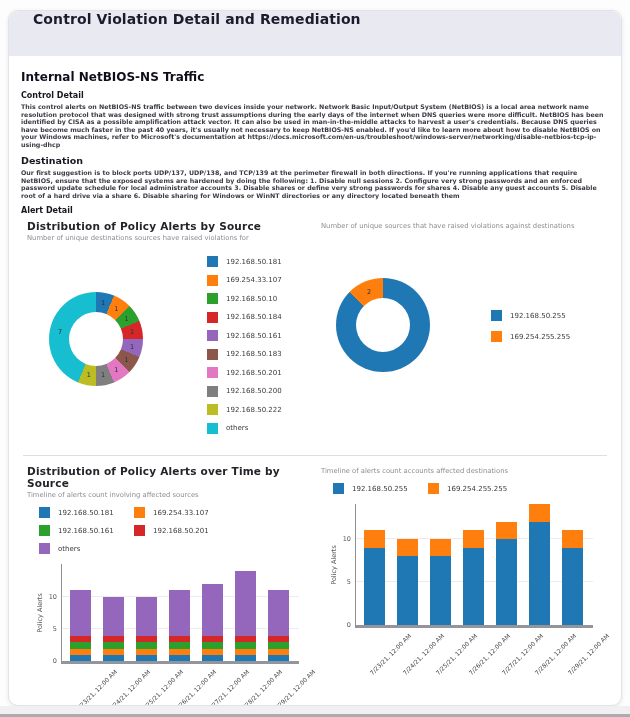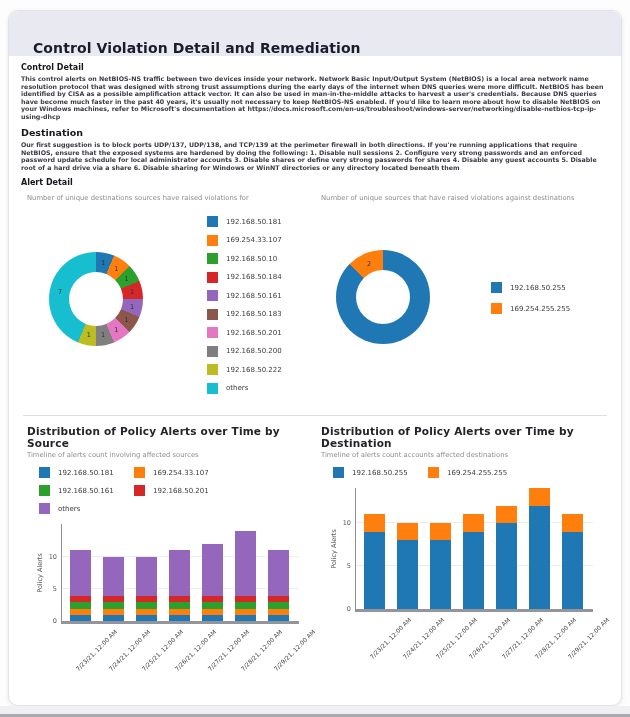--- a/index.html
+++ b/index.html
@@ -1,20 +1,20 @@
 <!DOCTYPE html>
 <html><head>
 <meta charset="utf-8">
 <style>
   * { box-sizing: border-box; margin: 0; padding: 0; }
   html,body { width: 630px; height: 717px; }
   body { font-family: "DejaVu Sans", "Liberation Sans", sans-serif; background: #fdfdfe; position: relative; overflow: hidden; }
   .page-bottom-strip { position: absolute; left: 0; top: 706px; width: 630px; height: 11px; background: #f0f0f2; border-bottom: 3px solid #ababaf; }
   .card { position: absolute; left: 8px; top: 10px; width: 614px; height: 696px; background: #ffffff; border: 1px solid #e3e3e7; border-radius: 10px; box-shadow: 0 1px 4px rgba(40,40,60,.10); overflow: hidden; }
-  .card-header { height: 45px; background: #e9eaf1; border-radius: 9px 9px 0 0; display: flex; align-items: flex-end; padding-left: 24px; }
+  .card-header { height: 45px; background: #e9eaf1; border-radius: 9px 9px 0 0; display: flex; align-items: flex-start; padding-left: 24px; }
   .card-header h1 { font-size: 14px; font-weight: bold; color: #1b1b2d; letter-spacing: .1px; }
   .card-body { padding: 0 12px; }
   .h-control { margin-top: 14px; font-size: 12px; font-weight: bold; color: #0f0f1c; }
   .h-small { margin-top: 7px; font-size: 8px; font-weight: bold; color: #16161f; }
   .h-rem { font-size: 9.5px; }
   .body-text { margin-top: 3px; font-size: 6.3px; line-height: 1.2; font-weight: 600; color: #3b3b45; }
   .chart-row { display: flex; margin-top: 5px; }
   .chart-col { width: 50%; position: relative; padding: 0 4px 0 6px; }
   .chart-title { font-size: 10.5px; font-weight: bold; color: #232329; letter-spacing: .2px; }
   .chart-sub { font-size: 6.8px; color: #8d8d93; margin-top: 2px; }
@@ -46,31 +46,33 @@
   .xl-anchor span { position: absolute; right: 0; top: 0; white-space: nowrap; font-size: 6px; color: #44444a; transform-origin: 100% 0; transform: rotate(-45deg); }
 </style>
 </head>
 <body>
 
 <div class="card">
   <div class="card-header">
     <h1>Control Violation Detail and Remediation</h1>
   </div>
   <div class="card-body">
+    <h2 class="h-control">Internal NetBIOS-NS Traffic</h2>
 
     <h3 class="h-small">Control Detail</h3>
     <p class="body-text">This control alerts on NetBIOS-NS traffic between two devices inside your network. Network Basic Input/Output System (NetBIOS) is a local area network name resolution protocol that was designed with strong trust assumptions during the early days of the internet when DNS queries were more difficult. NetBIOS has been identified by CISA as a possible amplification attack vector. It can also be used in man-in-the-middle attacks to harvest a user's credentials. Because DNS queries have become much faster in the past 40 years, it's usually not necessary to keep NetBIOS-NS enabled. If you'd like to learn more about how to disable NetBIOS on your Windows machines, refer to Microsoft's documentation at https://docs.microsoft.com/en-us/troubleshoot/windows-server/networking/disable-netbios-tcp-ip-using-dhcp</p>
 
     <h3 class="h-small h-rem">Destination</h3>
     <p class="body-text">Our first suggestion is to block ports UDP/137, UDP/138, and TCP/139 at the perimeter firewall in both directions. If you're running applications that require NetBIOS, ensure that the exposed systems are hardened by doing the following: 1. Disable null sessions 2. Configure very strong passwords and an enforced password update schedule for local administrator accounts 3. Disable shares or define very strong passwords for shares 4. Disable any guest accounts 5. Disable root of a hard drive via a share 6. Disable sharing for Windows or WinNT directories or any directory located beneath them</p>
 
     <h3 class="h-small">Alert Detail</h3>
 
     <div class="chart-row">
       <section class="chart-col pie1">
+        <h4 class="chart-title">Distribution of Policy Alerts by Source</h4>
         <div class="chart-sub">Number of unique destinations sources have raised violations for</div>
         <div class="pie-area">
           <div class="donut" style="background: conic-gradient(rgb(31, 119, 180) 0deg, rgb(31, 119, 180) 22.5deg, rgb(255, 127, 14) 22.5deg, rgb(255, 127, 14) 45deg, rgb(44, 160, 44) 45deg, rgb(44, 160, 44) 67.5deg, rgb(214, 39, 40) 67.5deg, rgb(214, 39, 40) 90deg, rgb(148, 103, 189) 90deg, rgb(148, 103, 189) 112.5deg, rgb(140, 86, 75) 112.5deg, rgb(140, 86, 75) 135deg, rgb(227, 119, 194) 135deg, rgb(227, 119, 194) 157.5deg, rgb(127, 127, 127) 157.5deg, rgb(127, 127, 127) 180deg, rgb(188, 189, 34) 180deg, rgb(188, 189, 34) 202.5deg, rgb(23, 190, 207) 202.5deg, rgb(23, 190, 207) 360deg);">
               <span class="slice-label" style="left: 54.1598px; top: 11.0052px;">1</span>
               <span class="slice-label" style="left: 67.3894px; top: 16.4851px;">1</span>
               <span class="slice-label" style="left: 77.5149px; top: 26.6106px;">1</span>
               <span class="slice-label" style="left: 82.9948px; top: 39.8402px;">1</span>
               <span class="slice-label" style="left: 82.9948px; top: 54.1598px;">1</span>
               <span class="slice-label" style="left: 77.5149px; top: 67.3894px;">1</span>
               <span class="slice-label" style="left: 67.3894px; top: 77.5149px;">1</span>
@@ -250,21 +252,20 @@
               <div class="xl-anchor" style="left: 217.5px;">
                 <span>7/28/21, 12:00 AM</span>
               </div>
               <div class="xl-anchor" style="left: 250.5px;">
                 <span>7/29/21, 12:00 AM</span>
               </div>
             </div>
         </div>
       </section>
       <section class="chart-col">
-        <h4 class="chart-title">Distribution of Policy Alerts over Time by Destination</h4>
         <div class="chart-sub">Timeline of alerts count accounts affected destinations</div>
         <div class="legend-grid">
             <div class="legend-item">
               <span class="swatch" style="background: rgb(31, 119, 180);"></span>
               <span class="legend-label">192.168.50.255</span>
             </div>
             <div class="legend-item">
               <span class="swatch" style="background: rgb(255, 127, 14);"></span>
               <span class="legend-label">169.254.255.255</span>
             </div>

